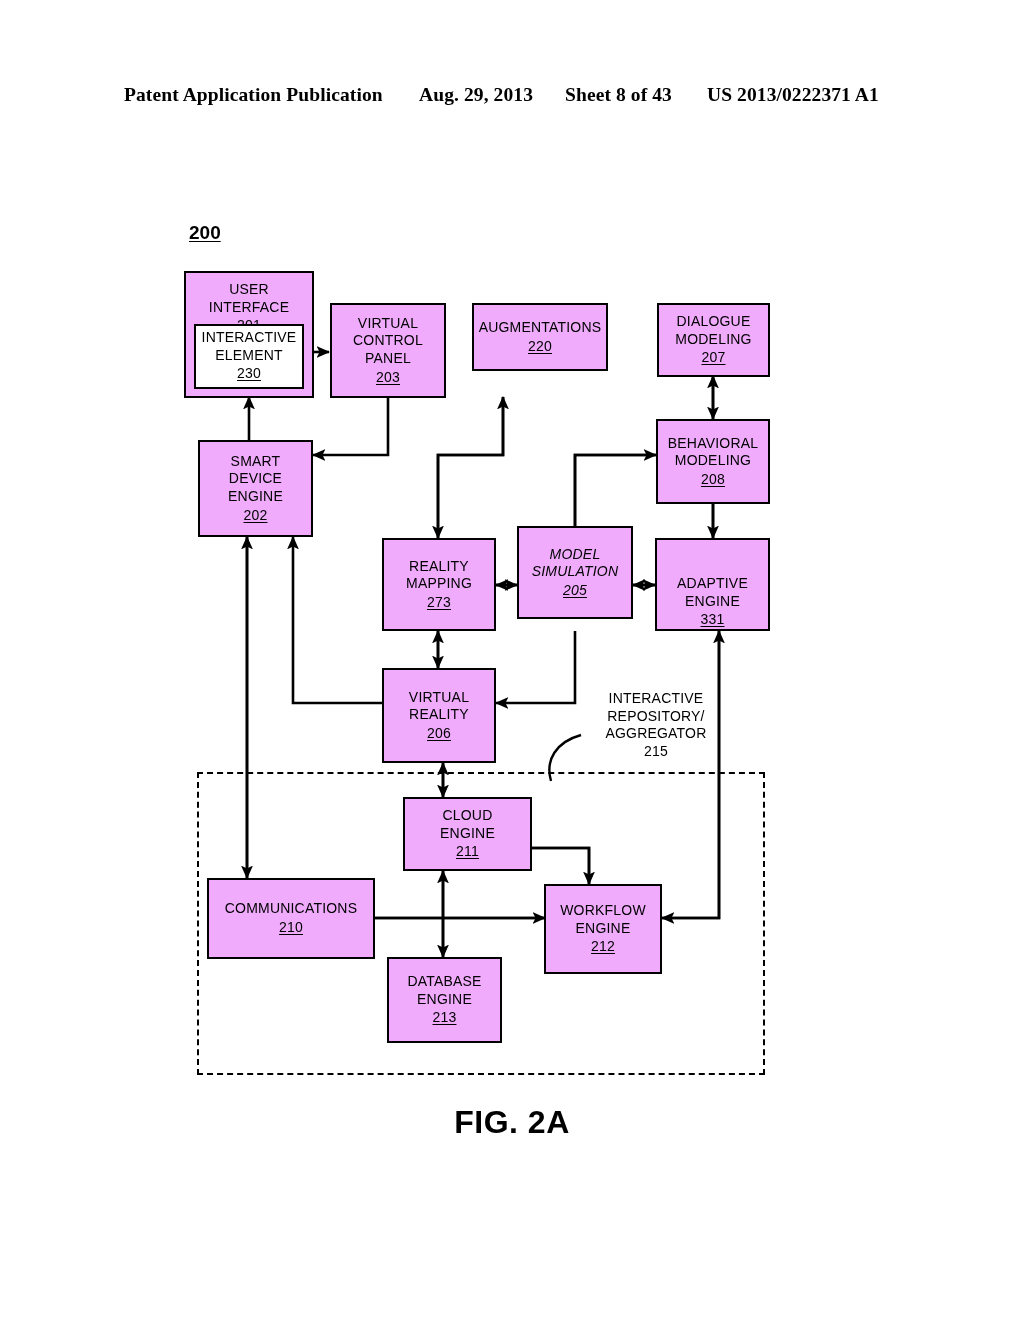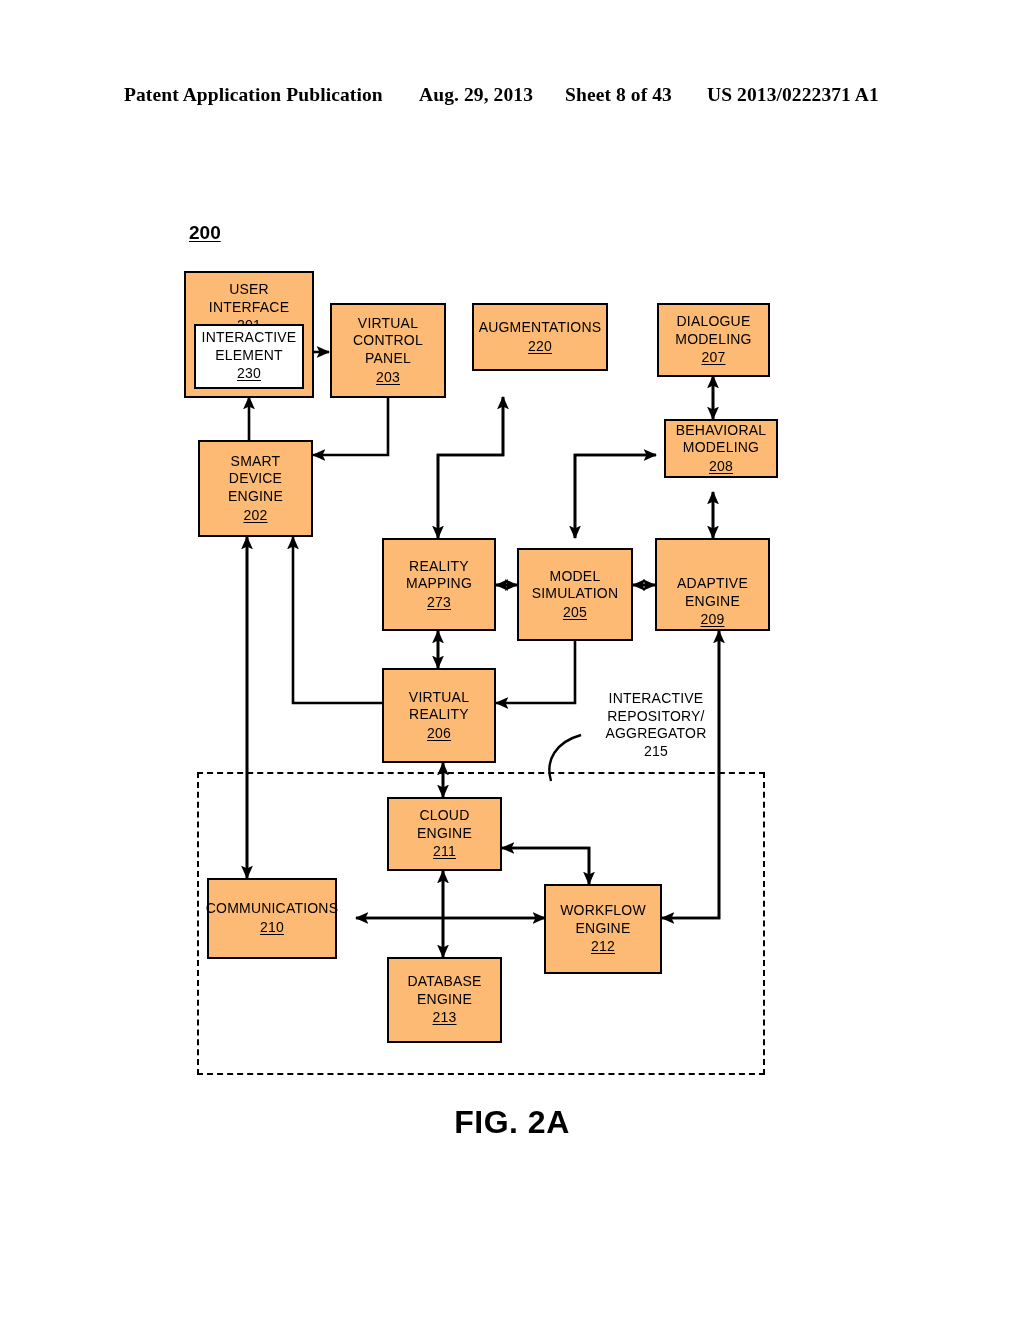--- a/index.html
+++ b/index.html
@@ -70,21 +70,21 @@
     font-size: 32px;
     font-weight: bold;
     letter-spacing: 0.5px;
   }
 
   
   .block {
     position: absolute;
     box-sizing: border-box;
     border: 2.5px solid #000;
-    background: #fdba74;
+    background: #f0abfc;
     display: flex;
     flex-direction: column;
     align-items: center;
     justify-content: center;
     text-align: center;
     font-size: 14px;
     line-height: 1.26;
     letter-spacing: 0.2px;
     z-index: 3;
   }
@@ -258,57 +258,57 @@
     <span class="refnum">207</span>
   </div>
 
   <div class="block" style="left:198px; top:440px; width:115px; height:97px;">
     <span class="lines">SMART
 DEVICE
 ENGINE</span>
     <span class="refnum">202</span>
   </div>
 
-  <div class="block" style="left:656px; top:419px; width:114px; height:59px;margin-left:8px;">
+  <div class="block" style="left:656px; top:419px; width:114px; height:85px;">
     <span class="lines">BEHAVIORAL
 MODELING</span>
     <span class="refnum">208</span>
   </div>
 
   <div class="block" style="left:382px; top:538px; width:114px; height:93px;">
     <span class="lines">REALITY
 MAPPING</span>
     <span class="refnum">273</span>
   </div>
 
-  <div class="block" style="left:517px; top:548px; width:116px; height:93px;">
+  <div class="block" style="left:517px; top:526px; width:116px; height:93px;font-style:italic;">
     <span class="lines">MODEL
 SIMULATION</span>
     <span class="refnum">205</span>
   </div>
 
   <div class="block" style="left:655px; top:538px; width:115px; height:93px;justify-content:flex-end;">
     <span class="lines">ADAPTIVE
 ENGINE</span>
-    <span class="refnum">209</span>
+    <span class="refnum">331</span>
   </div>
 
   <div class="block" style="left:382px; top:668px; width:114px; height:95px;">
     <span class="lines">VIRTUAL
 REALITY</span>
     <span class="refnum">206</span>
   </div>
 
-  <div class="block" style="left:387px; top:797px; width:115px; height:74px;">
+  <div class="block" style="left:403px; top:797px; width:129px; height:74px;">
     <span class="lines">CLOUD
 ENGINE</span>
     <span class="refnum">211</span>
   </div>
 
-  <div class="block" style="left:207px; top:878px; width:130px; height:81px;">
+  <div class="block" style="left:207px; top:878px; width:168px; height:81px;">
     <span class="lines">COMMUNICATIONS</span>
     <span class="refnum">210</span>
   </div>
 
   <div class="block" style="left:544px; top:884px; width:118px; height:90px;">
     <span class="lines">WORKFLOW
 ENGINE</span>
     <span class="refnum">212</span>
   </div>
 

